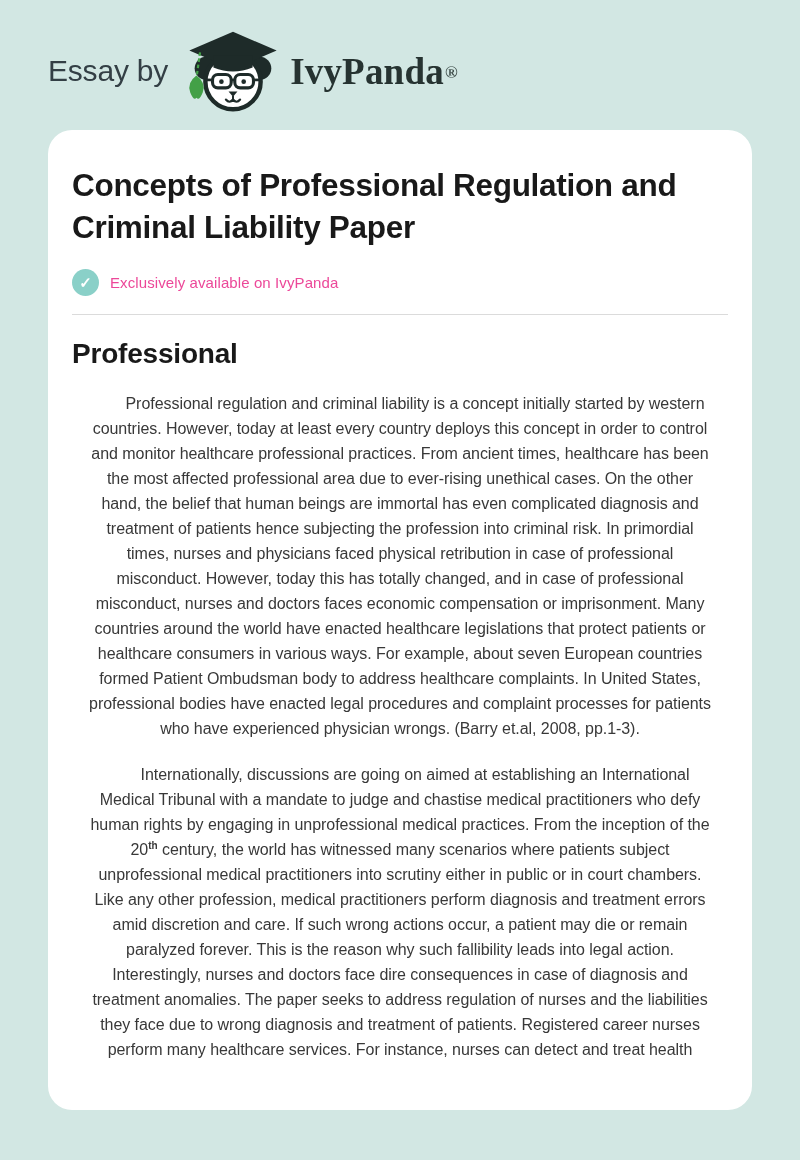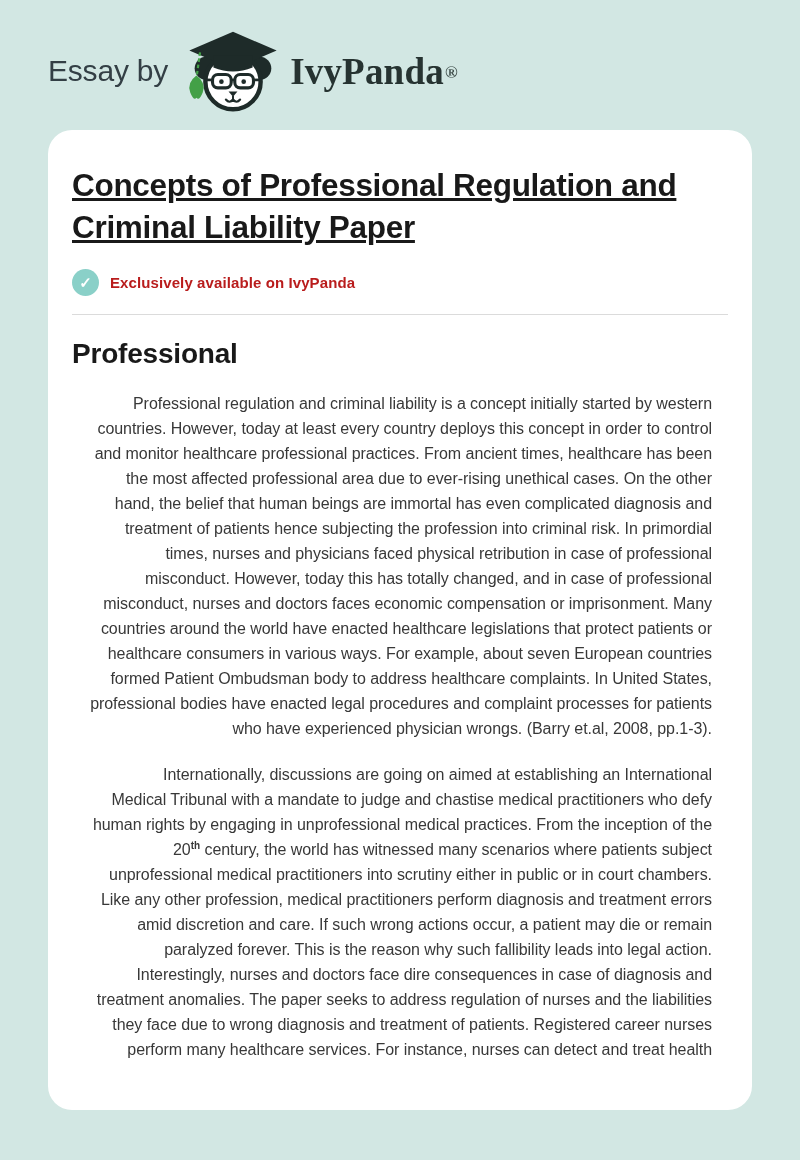--- a/index.html
+++ b/index.html
@@ -39,42 +39,42 @@
     font-size:17px;font-weight:bold;color:#3c4a47;
     vertical-align:26%;margin-left:1px;
   }
   .card{
     width:704px;height:980px;margin:18px 48px 0;
     background:var(--card-bg,#ffffff);border-radius:24px;
     padding:34px 24px 50px;
   }
   .article-title{
     margin:0;font-size:31.5px;font-weight:bold;line-height:42px;
-    color:var(--title-text,#191919);letter-spacing:-0.3px;text-decoration:underline;
+    color:var(--title-text,#191919);letter-spacing:-0.3px;
   }
   .badge-row{display:flex;align-items:center;margin-top:21px;}
   .check-circle{
     width:27px;height:27px;border-radius:50%;flex:0 0 auto;
     background:var(--accent-teal,#8ad0c8);color:#ffffff;
     display:flex;align-items:center;justify-content:center;
     font-size:15px;font-weight:bold;line-height:1;
   }
   .badge-label{
-    margin-left:11px;font-size:15px;font-weight:bold;color:#b91c1c;
+    margin-left:11px;font-size:15px;font-weight:normal;color:#ec4899;
     letter-spacing:0.1px;
   }
   .divider{border:0;border-top:1px solid var(--divider,#dbdbdb);margin:18px 0 0;}
   .section-heading{
     margin:23px 0 0;font-size:28px;font-weight:bold;
     color:var(--title-text,#191919);letter-spacing:-0.2px;
   }
   .body-para{
     margin:21px 16px 0;font-size:16px;line-height:25px;
     color:var(--body-text,#383838);text-indent:30px;
-    letter-spacing:-0.05px;text-align:right;
+    letter-spacing:-0.05px;text-align:center;
   }
   .body-para sup{font-size:10px;line-height:0;font-weight:bold;}
 </style>
 </head>
 <body>
 
 <div class="page">
 
   <div class="header">
     <span class="essay-by">Essay by</span>

